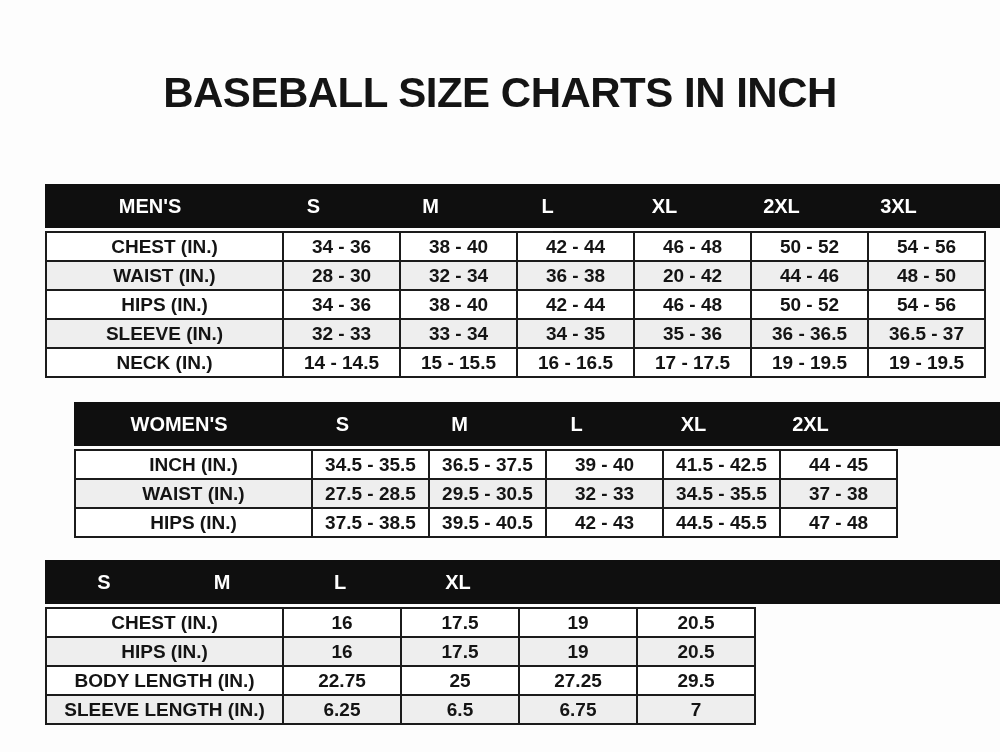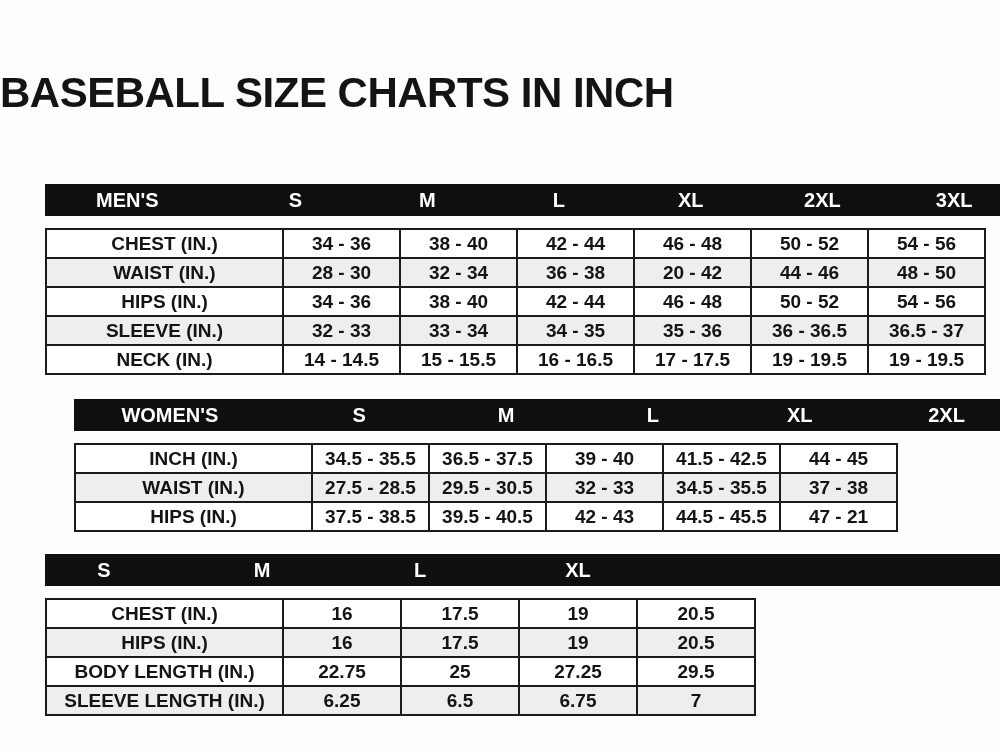--- a/index.html
+++ b/index.html
@@ -6,39 +6,38 @@
   html, body { margin: 0; padding: 0; }
   body {
     width: 1000px; height: 752px;
     background: #fdfdfd;
     font-family: "Liberation Sans", sans-serif;
     color: #141414;
     overflow: hidden;
   }
   h1.page-title {
     margin: 72px 0 0 0;
-    text-align: left;
+    text-align: center;
     font-size: 42px;
     line-height: 1;
     font-weight: 700;
     letter-spacing: -0.5px;
     color: #141414;
   }
   .size-table { margin-left: 45px; }
   .size-table.mens   { margin-top: 70px; }
   .size-table.womens { margin-top: 24px; padding-left: 29px; }
   .size-table.youth  { margin-top: 22px; }
 
   .table-head {
     display: flex;
     align-items: center;
     background: #0f0f0f;
-    height: 32px;
-    margin-bottom: 12px;
-    gap: 40px;
+    height: 44px;
+    margin-bottom: 3px;
   }
   .table-head .cell {
     color: #ffffff;
     font-size: 20px;
     font-weight: 700;
     text-align: center;
     white-space: nowrap;
   }
   .cell.label-col { width: 210px; }
   .cell.data-col  { width: 117px; }
@@ -158,21 +157,21 @@
             <td class="data-col">32 - 33</td>
             <td class="data-col">34.5 - 35.5</td>
             <td class="data-col">37 - 38</td>
           </tr>
           <tr>
             <td class="label-col">HIPS (IN.)</td>
             <td class="data-col">37.5 - 38.5</td>
             <td class="data-col">39.5 - 40.5</td>
             <td class="data-col">42 - 43</td>
             <td class="data-col">44.5 - 45.5</td>
-            <td class="data-col">47 - 21</td>
+            <td class="data-col">47 - 48</td>
           </tr>
         </tbody>
       </table>
   </section>
 
   <section class="size-table youth">
     <div class="table-head">
         <div class="cell data-col">S</div>
         <div class="cell data-col">M</div>
         <div class="cell data-col">L</div>

